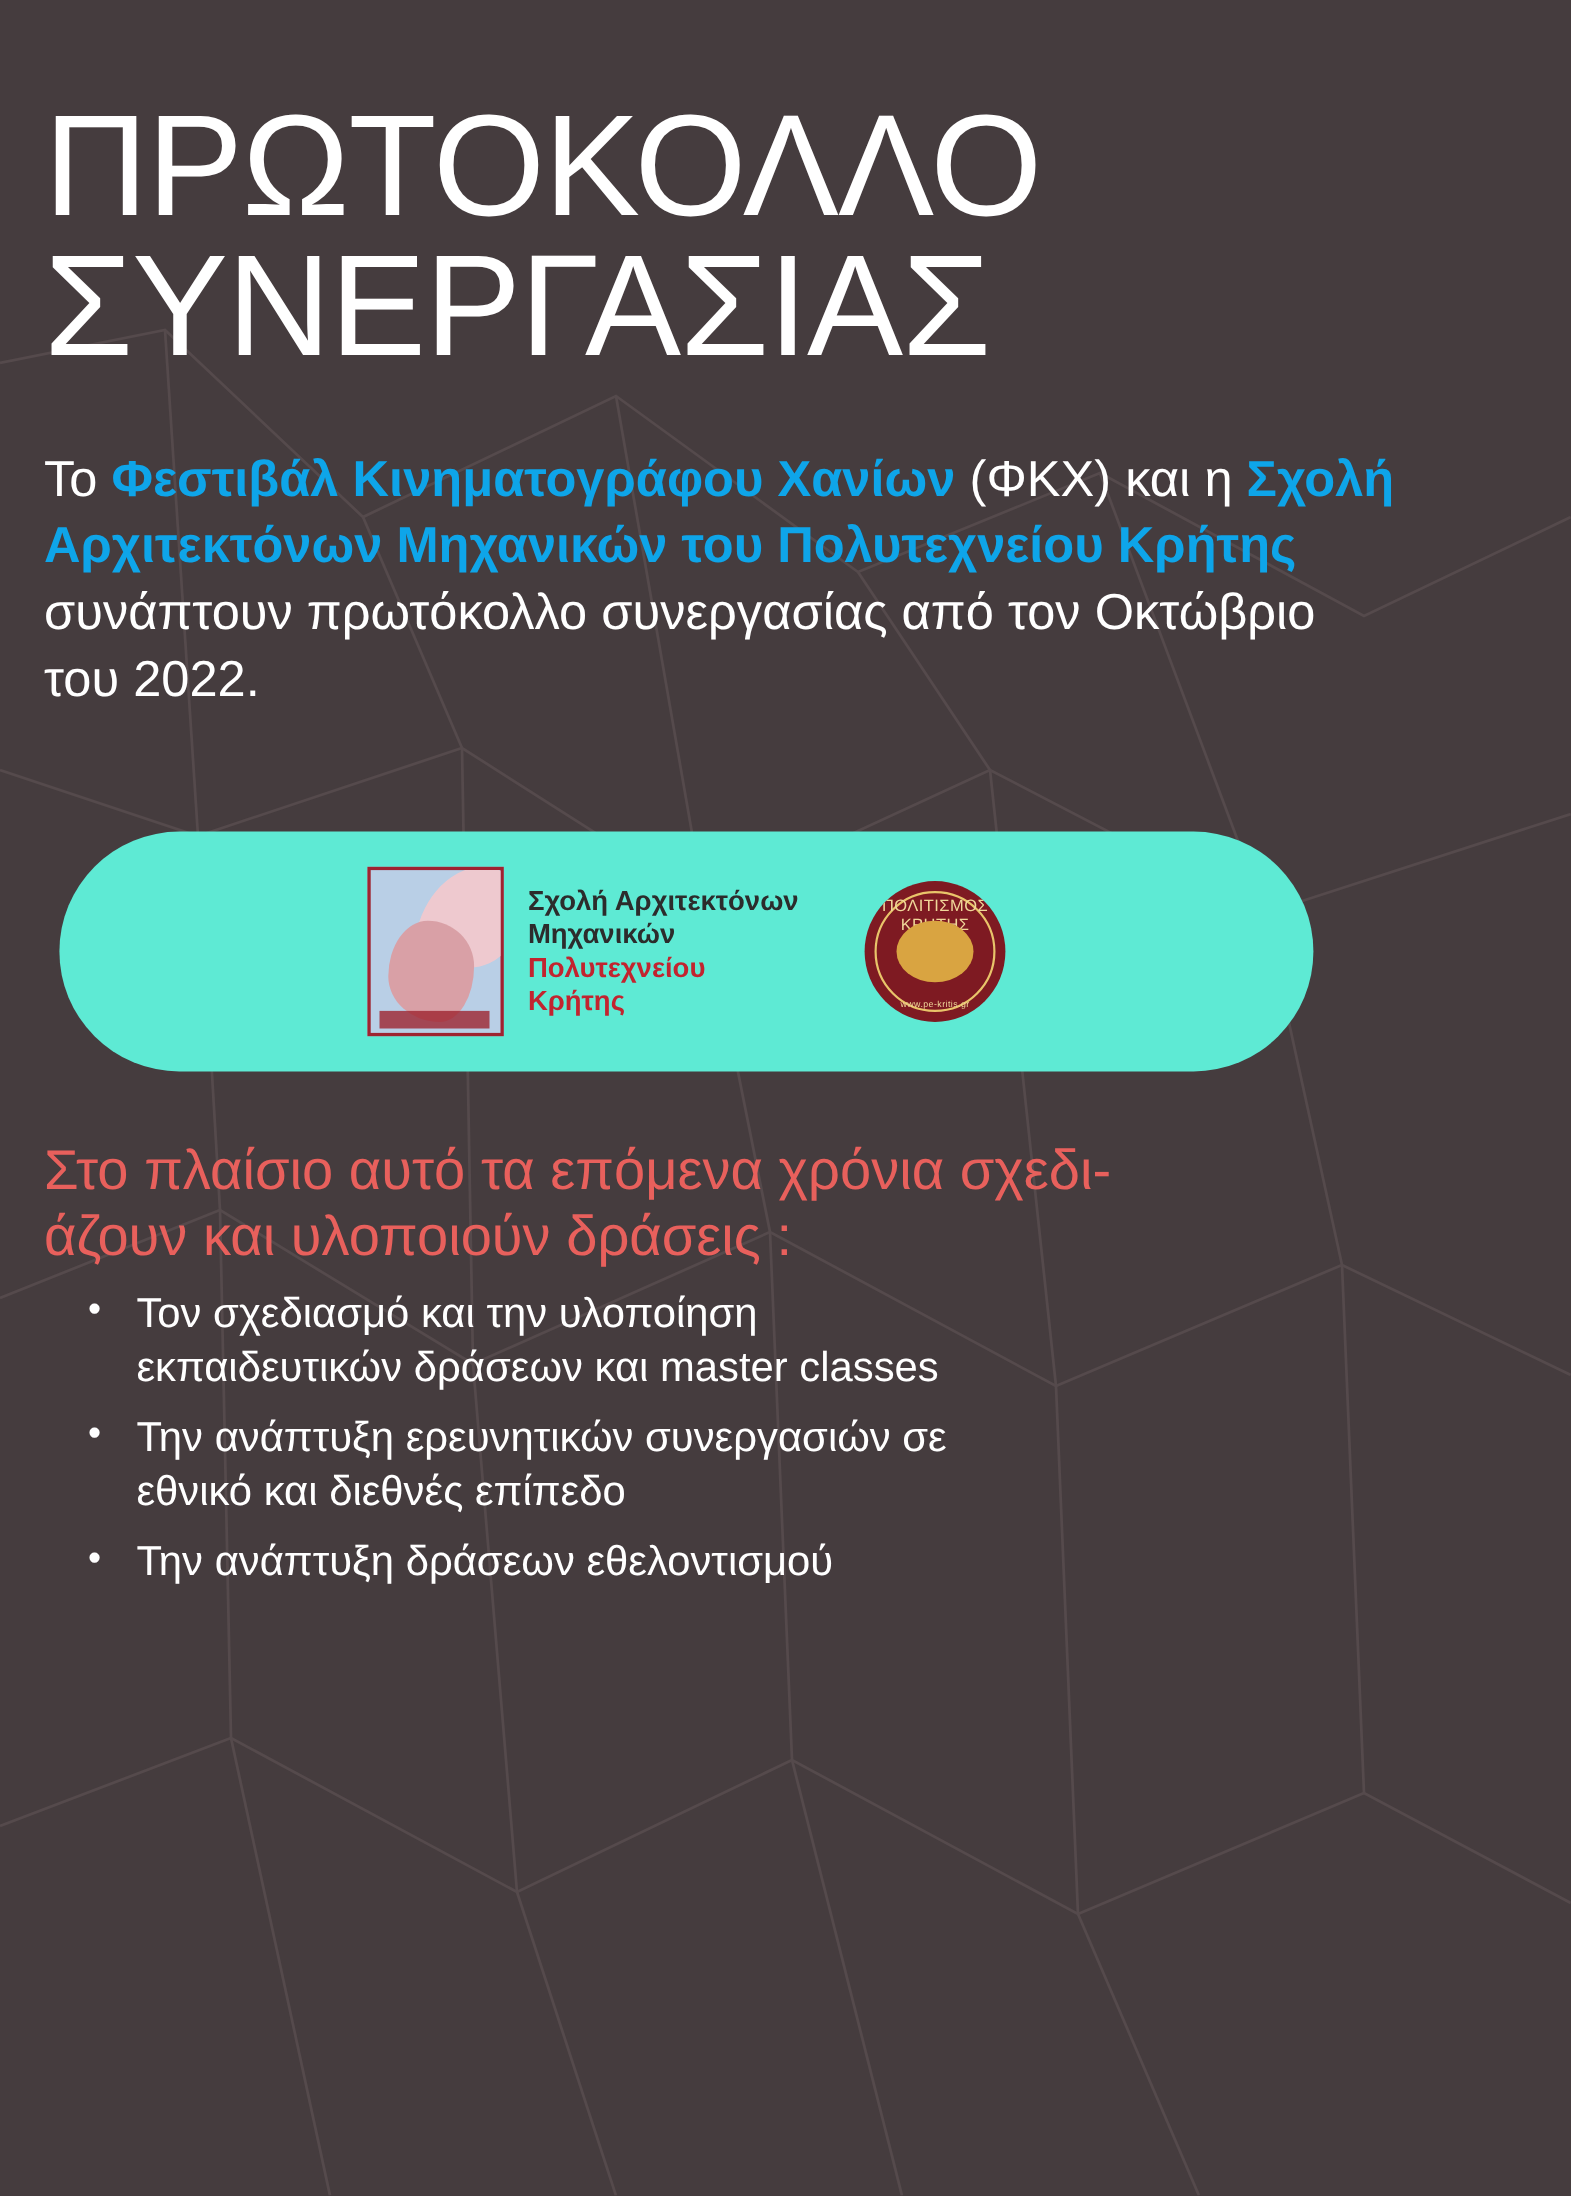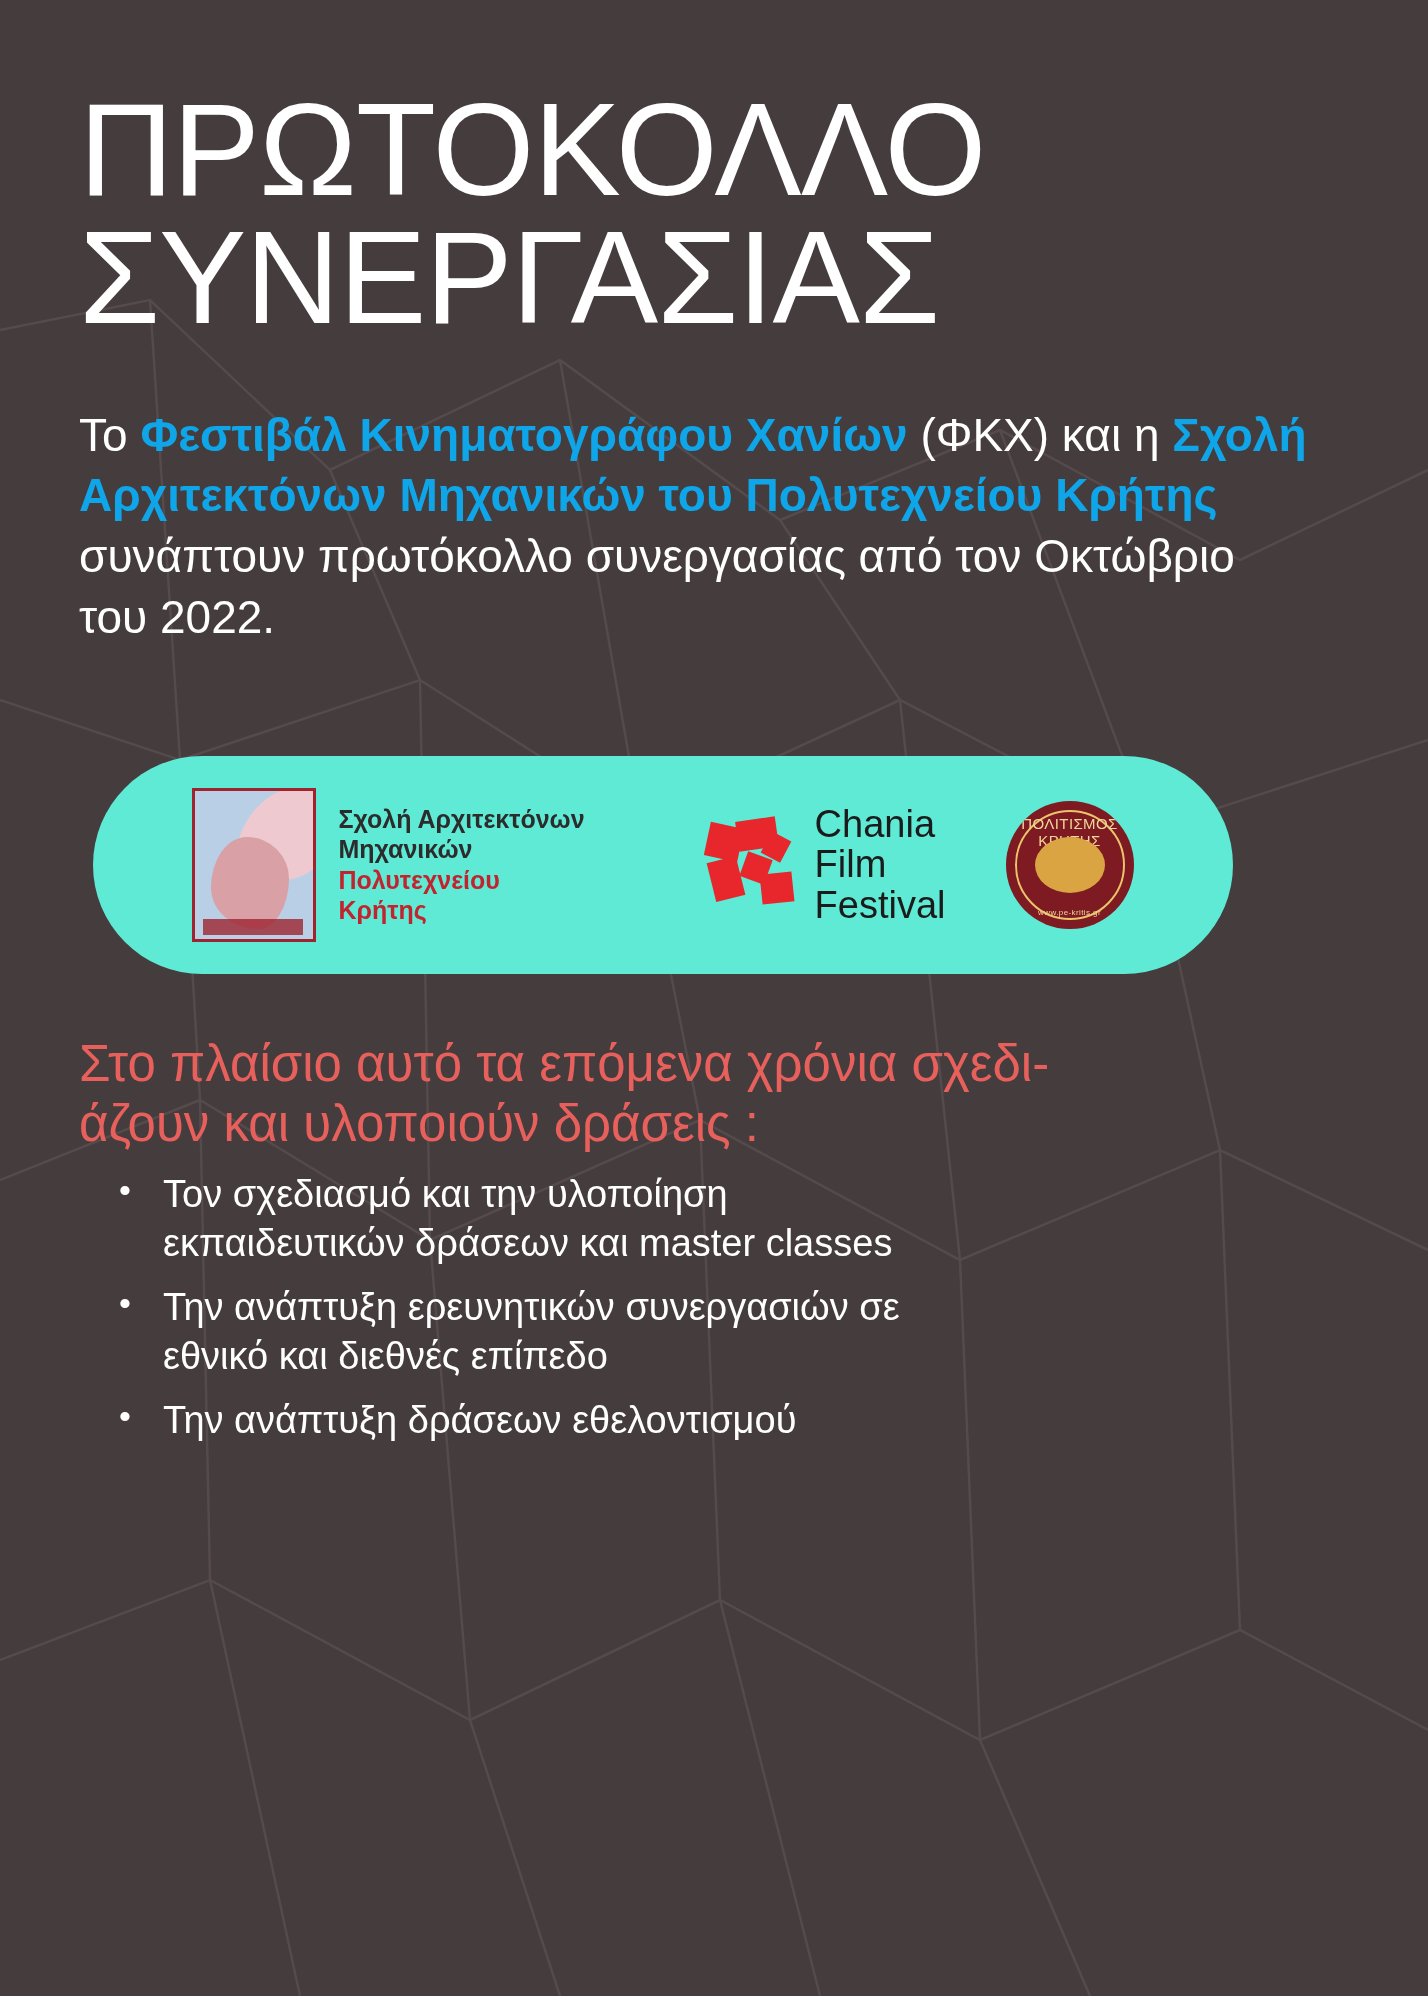--- a/index.html
+++ b/index.html
@@ -27,21 +27,21 @@
     stroke: #554a4c;
     stroke-width: 2.5;
     fill: none;
   }
 
   .page {
     position: relative;
     width: 1428px;
     height: 1664px;
     box-sizing: border-box;
-    padding: 0 79px;
+    padding: 0 40px;
   }
 
   .title {
     margin: 0;
     padding-top: 86px;
     color: #ffffff;
     font-family: "Liberation Sans", sans-serif;
     font-weight: 400;
     font-size: 131px;
     line-height: 0.98;
@@ -274,35 +274,20 @@
         <span class="base"></span>
       </div>
       <div class="tuc-text">
         <div>Σχολή Αρχιτεκτόνων</div>
         <div>Μηχανικών</div>
         <div class="red">Πολυτεχνείου</div>
         <div class="red">Κρήτης</div>
       </div>
     </div>
 
-    <div class="logo-cff">
-      <div class="cff-mark">
-        <i style="left:0;top:6px;width:34px;height:34px;transform:rotate(12deg);"></i>
-        <i style="left:30px;top:0;width:40px;height:30px;transform:rotate(-8deg);"></i>
-        <i style="left:4px;top:40px;width:30px;height:40px;transform:rotate(-14deg);"></i>
-        <i style="left:36px;top:36px;width:26px;height:26px;transform:rotate(20deg);"></i>
-        <i style="left:54px;top:54px;width:32px;height:30px;transform:rotate(-6deg);"></i>
-        <i style="left:58px;top:16px;width:22px;height:24px;transform:rotate(28deg);"></i>
-      </div>
-      <div class="cff-text">
-        <div>Chania</div>
-        <div>Film</div>
-        <div>Festival</div>
-      </div>
-    </div>
 
     <div class="logo-pk">
       <span class="ring"></span>
       <span class="pk-top">ΠΟΛΙΤΙΣΜΟΣ  ΚΡΗΤΗΣ</span>
       <span class="disc"></span>
       <span class="pk-bottom">www.pe-kritis.gr</span>
     </div>
 
   </div>
 

